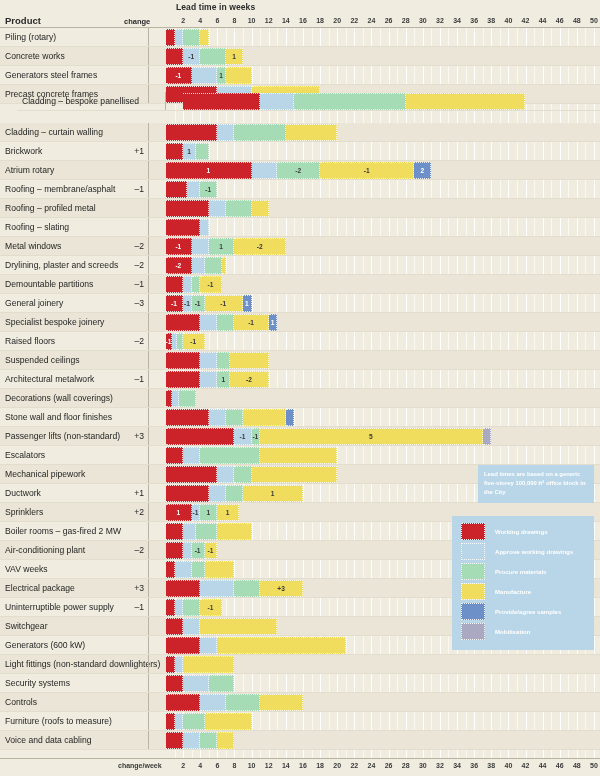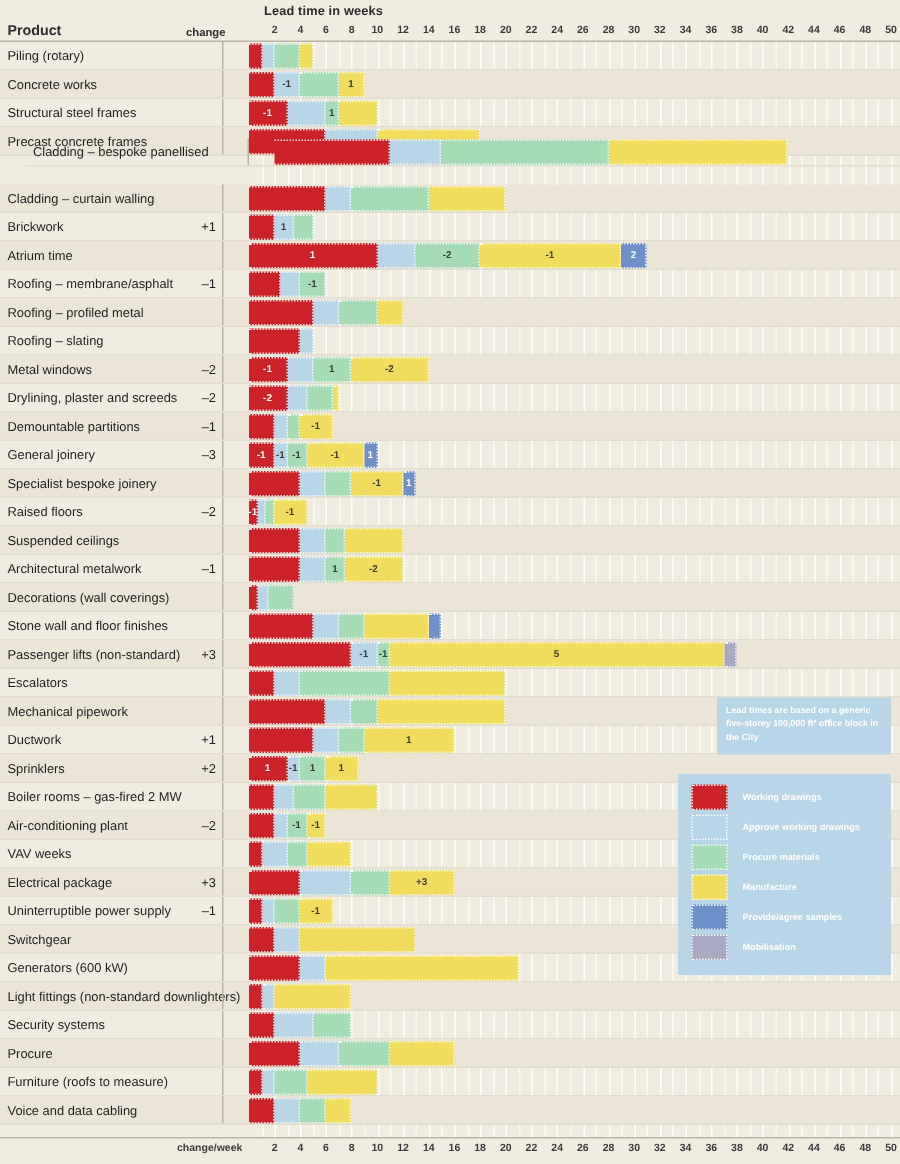--- a/index.html
+++ b/index.html
@@ -280,21 +280,21 @@
         <div class="bar" style="width: 428px;">
           <div class="seg c-red" style="left: 0px; width: 17.12px;"></div>
           <div class="seg c-lblue" style="left: 17.12px; width: 17.12px;">-1</div>
           <div class="seg c-green" style="left: 34.24px; width: 25.68px;"></div>
           <div class="seg c-yellow" style="left: 59.92px; width: 17.12px;">1</div>
         </div>
         <div class="rowline"></div>
       </div>
       <div class="row" style="top: 66px;">
         <div class="zebra"></div>
-        <div class="lbl">Structural steel frames</div>
+        <div class="lbl">Generators steel frames</div>
         <div class="chg"></div>
         <div class="sep"></div>
         <div class="bar" style="width: 428px;">
           <div class="seg c-red" style="left: 0px; width: 25.68px;">-1</div>
           <div class="seg c-lblue" style="left: 25.68px; width: 25.68px;"></div>
           <div class="seg c-green" style="left: 51.36px; width: 8.56px;">1</div>
           <div class="seg c-yellow" style="left: 59.92px; width: 25.68px;"></div>
         </div>
         <div class="rowline"></div>
       </div>
@@ -343,21 +343,21 @@
         <div class="sep"></div>
         <div class="bar" style="width: 428px;">
           <div class="seg c-red" style="left: 0px; width: 17.12px;"></div>
           <div class="seg c-lblue" style="left: 17.12px; width: 12.84px;">1</div>
           <div class="seg c-green" style="left: 29.96px; width: 12.84px;"></div>
         </div>
         <div class="rowline"></div>
       </div>
       <div class="row alt" style="top: 161px;">
         <div class="zebra"></div>
-        <div class="lbl">Atrium time</div>
+        <div class="lbl">Atrium rotary</div>
         <div class="chg"></div>
         <div class="sep"></div>
         <div class="bar" style="width: 428px;">
           <div class="seg c-red" style="left: 0px; width: 85.6px;">1</div>
           <div class="seg c-lblue" style="left: 85.6px; width: 25.68px;"></div>
           <div class="seg c-green" style="left: 111.28px; width: 42.8px;">-2</div>
           <div class="seg c-yellow" style="left: 154.08px; width: 94.16px;">-1</div>
           <div class="seg c-blue" style="left: 248.24px; width: 17.12px;">2</div>
         </div>
         <div class="rowline"></div>
@@ -704,21 +704,21 @@
         <div class="sep"></div>
         <div class="bar" style="width: 428px;">
           <div class="seg c-red" style="left: 0px; width: 17.12px;"></div>
           <div class="seg c-lblue" style="left: 17.12px; width: 25.68px;"></div>
           <div class="seg c-green" style="left: 42.8px; width: 25.68px;"></div>
         </div>
         <div class="rowline"></div>
       </div>
       <div class="row alt" style="top: 693px;">
         <div class="zebra"></div>
-        <div class="lbl">Procure</div>
+        <div class="lbl">Controls</div>
         <div class="chg"></div>
         <div class="sep"></div>
         <div class="bar" style="width: 428px;">
           <div class="seg c-red" style="left: 0px; width: 34.24px;"></div>
           <div class="seg c-lblue" style="left: 34.24px; width: 25.68px;"></div>
           <div class="seg c-green" style="left: 59.92px; width: 34.24px;"></div>
           <div class="seg c-yellow" style="left: 94.16px; width: 42.8px;"></div>
         </div>
         <div class="rowline"></div>
       </div>

